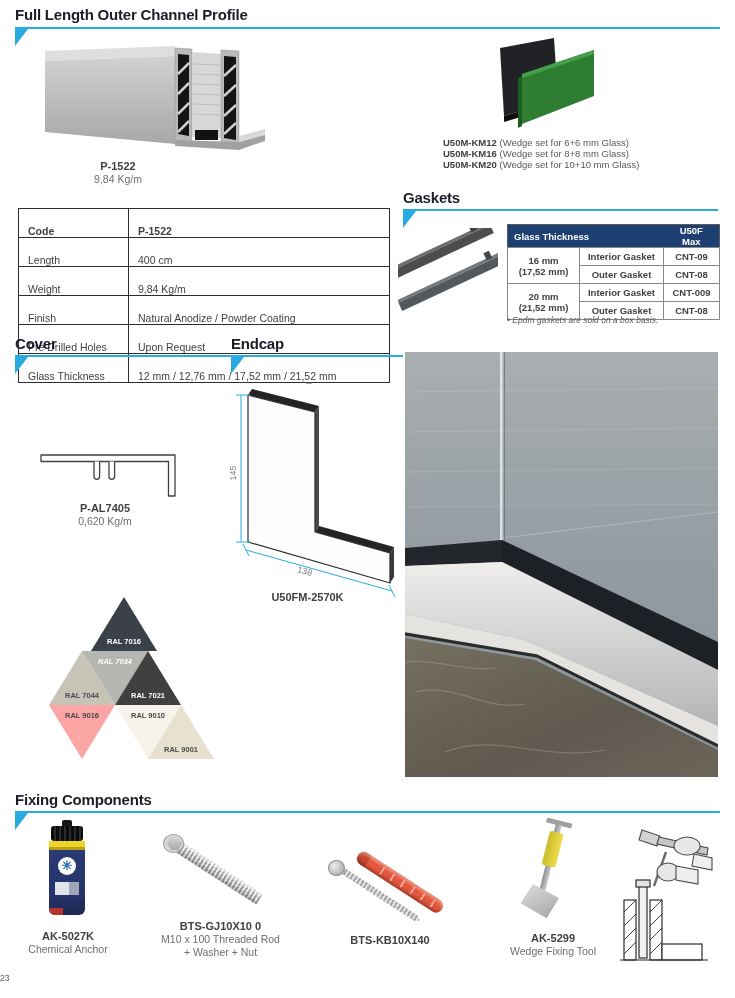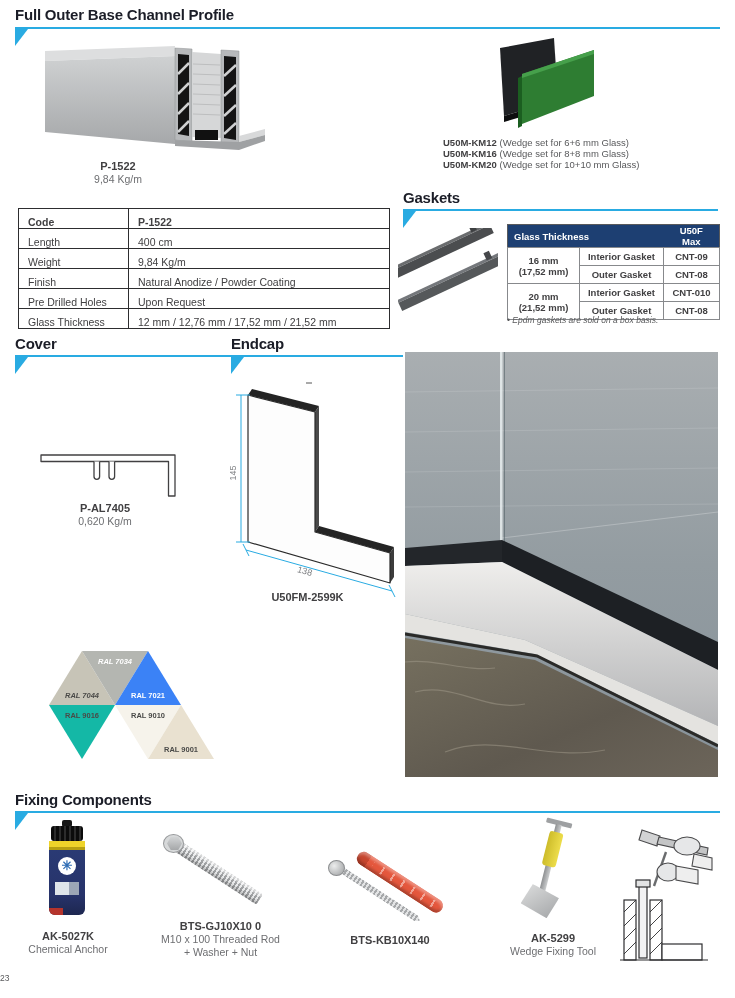--- a/index.html
+++ b/index.html
@@ -7,21 +7,21 @@
   body{font-family:"Liberation Sans", sans-serif;color:#414042}
   #page{position:relative;width:735px;height:998px;background:#fff;overflow:hidden}
   .abs{position:absolute}
   .sec-title{position:absolute;font-weight:bold;font-size:15px;letter-spacing:-0.2px;color:#1b1d27;white-space:nowrap}
   .rule{position:absolute;height:2px;background:#29abe2}
   .flag{position:absolute;width:13px;height:17px;background:#29abe2;clip-path:polygon(0 0,100% 0,0 100%)}
   .code-label{position:absolute;font-weight:bold;font-size:11px;color:#414042;text-align:center}
   .sub-label{position:absolute;font-size:10.5px;color:#6d6e71;text-align:center}
   
   .spec{position:absolute;left:18px;top:208px;width:372px;border-collapse:collapse}
-  .spec td{border:1.5px solid #2d2d2f;height:17px;font-size:10.5px;padding:7px 0 0 9px;color:#414042}
+  .spec td{border:1.5px solid #2d2d2f;height:17px;font-size:10.5px;padding:16px 0 0 9px;color:#414042}
   .spec td.c1{width:110px}
   .spec tr.hd td{font-weight:bold}
   
   .gtable{position:absolute;left:507px;top:224px;border-collapse:collapse}
   .gtable th{background:#1d3f72;color:#fff;font-size:9.5px;font-weight:bold;height:16px;padding:0 6px;text-align:left}
   .gtable th.r{text-align:center}
   .gtable td{border:1px solid #87898c;font-size:9.5px;font-weight:bold;color:#414042;text-align:center;height:18px;padding:0 4px;background:#fff}
   .gtable{border:1px solid #595a5c}
   .gtable td.size{width:72px;line-height:11px}
   .gtable td.typ{width:84px}
@@ -70,21 +70,21 @@
   .t-shaft{left:18px;top:4px;width:6px;height:68px;background:linear-gradient(90deg,#8e9092,#cbcdce)}
   .t-grip{left:14px;top:12px;width:14px;height:35px;background:linear-gradient(90deg,#cdbc2a,#eddd4b);border-radius:3px}
   .t-blade{left:3px;top:68px;width:36px;height:30px;background:linear-gradient(135deg,#dcdddd,#a4a6a8);clip-path:polygon(20% 0,100% 25%,80% 100%,0 72%)}
   .footer-page{position:absolute;left:0;top:973px;width:711px;text-align:left;font-size:8.5px;color:#58595b}
 </style>
 </head>
 <body>
 
 <div id="page">
 
-  <div class="sec-title" style="left:15px;top:6px">Full Outer Base Channel Profile</div>
+  <div class="sec-title" style="left:15px;top:6px">Full Length Outer Channel Profile</div>
   <div class="rule" style="left:15px;top:27px;width:705px"></div>
   <div class="flag" style="left:15px;top:29px"></div>
 
   <svg class="abs" style="left:35px;top:42px" width="235" height="120" viewBox="0 0 235 120">
     <defs>
       <linearGradient id="gBody" x1="0" y1="0" x2="0" y2="1">
         <stop offset="0" stop-color="#cfd1d2"></stop>
           <stop offset="1" stop-color="#a6a8aa"></stop>
       </linearGradient>
     </defs>
@@ -196,21 +196,21 @@
     <tr>
       <td class="typ">Outer Gasket</td>
       <td class="cod">CNT-08</td>
     </tr>
     <tr>
       <td class="size" rowspan="2">
         <div>20 mm</div>
         <div>(21,52 mm)</div>
       </td>
       <td class="typ">Interior Gasket</td>
-      <td class="cod">CNT-010</td>
+      <td class="cod">CNT-009</td>
     </tr>
     <tr>
       <td class="typ">Outer Gasket</td>
       <td class="cod">CNT-08</td>
     </tr>
   </tbody>
     </table>
   <div class="gnote"><span>•</span> <span class="it">Epdm gaskets are sold on a box basis.</span></div>
 
   <div class="sec-title" style="left:15px;top:335px">Cover</div>
@@ -240,33 +240,36 @@
       <line x1="13" y1="17" x2="13" y2="164"></line>
       <line x1="8" y1="17" x2="22" y2="17"></line>
       <line x1="8" y1="164" x2="22" y2="164"></line>
       <line x1="18" y1="172" x2="164" y2="213"></line>
       <line x1="15" y1="166" x2="21" y2="178"></line>
       <line x1="161" y1="207" x2="167" y2="219"></line>
     </g>
     <text x="8" y="95" font-size="9" fill="#808285" transform="rotate(-90 8 95)" text-anchor="middle" font-family="Liberation Sans, sans-serif">145</text>
     <text x="76" y="196" font-size="9" fill="#808285" transform="rotate(16 76 196)" text-anchor="middle" font-family="Liberation Sans, sans-serif">138</text>
   </svg>
-  <div class="code-label" style="left:250px;top:591px;width:115px">U50FM-2599K</div>
+  <div class="code-label" style="left:250px;top:591px;width:115px">U50FM-2570K</div>
 
   <div class="abs" style="left:16px;top:597px;width:200px;height:164px">
-    <div class="tri up" style="left: 33px; top: 54px; background-color: rgb(199, 196, 183); font-style: italic;">
+    <div class="tri up" style="left: 75px; top: 0px; background-color: rgb(58, 65, 73);">
+        <span class="tri-label" style="color: rgb(255, 255, 255);">RAL 7016</span>
+      </div>
+    <div class="tri up" style="left: 33px; top: 54px; background-color: rgb(199, 196, 183);">
         <span class="tri-label" style="color: rgb(74, 74, 72);">RAL 7044</span>
       </div>
     <div class="tri down" style="left: 66px; top: 54px; background-color: rgb(180, 182, 177); font-style: italic;">
         <span class="tri-label" style="color: rgb(255, 255, 255);">RAL 7034</span>
       </div>
-    <div class="tri up" style="left: 99px; top: 54px; background-color: #3b82f6;">
+    <div class="tri up" style="left: 99px; top: 54px; background-color: #404040;">
         <span class="tri-label" style="color: rgb(255, 255, 255);">RAL 7021</span>
       </div>
-    <div class="tri down" style="left: 33px; top: 108px; background-color: #14b8a6;">
+    <div class="tri down" style="left: 33px; top: 108px; background-color: #fca5a5;">
         <span class="tri-label" style="color: rgb(74, 74, 72);">RAL 9016</span>
       </div>
     <div class="tri down" style="left: 99px; top: 108px; background-color: rgb(246, 243, 235);">
         <span class="tri-label" style="color: rgb(74, 74, 72);">RAL 9010</span>
       </div>
     <div class="tri up" style="left: 132px; top: 108px; background-color: rgb(233, 225, 208);">
         <span class="tri-label" style="color: rgb(74, 74, 72);">RAL 9001</span>
       </div>
   </div>
 

